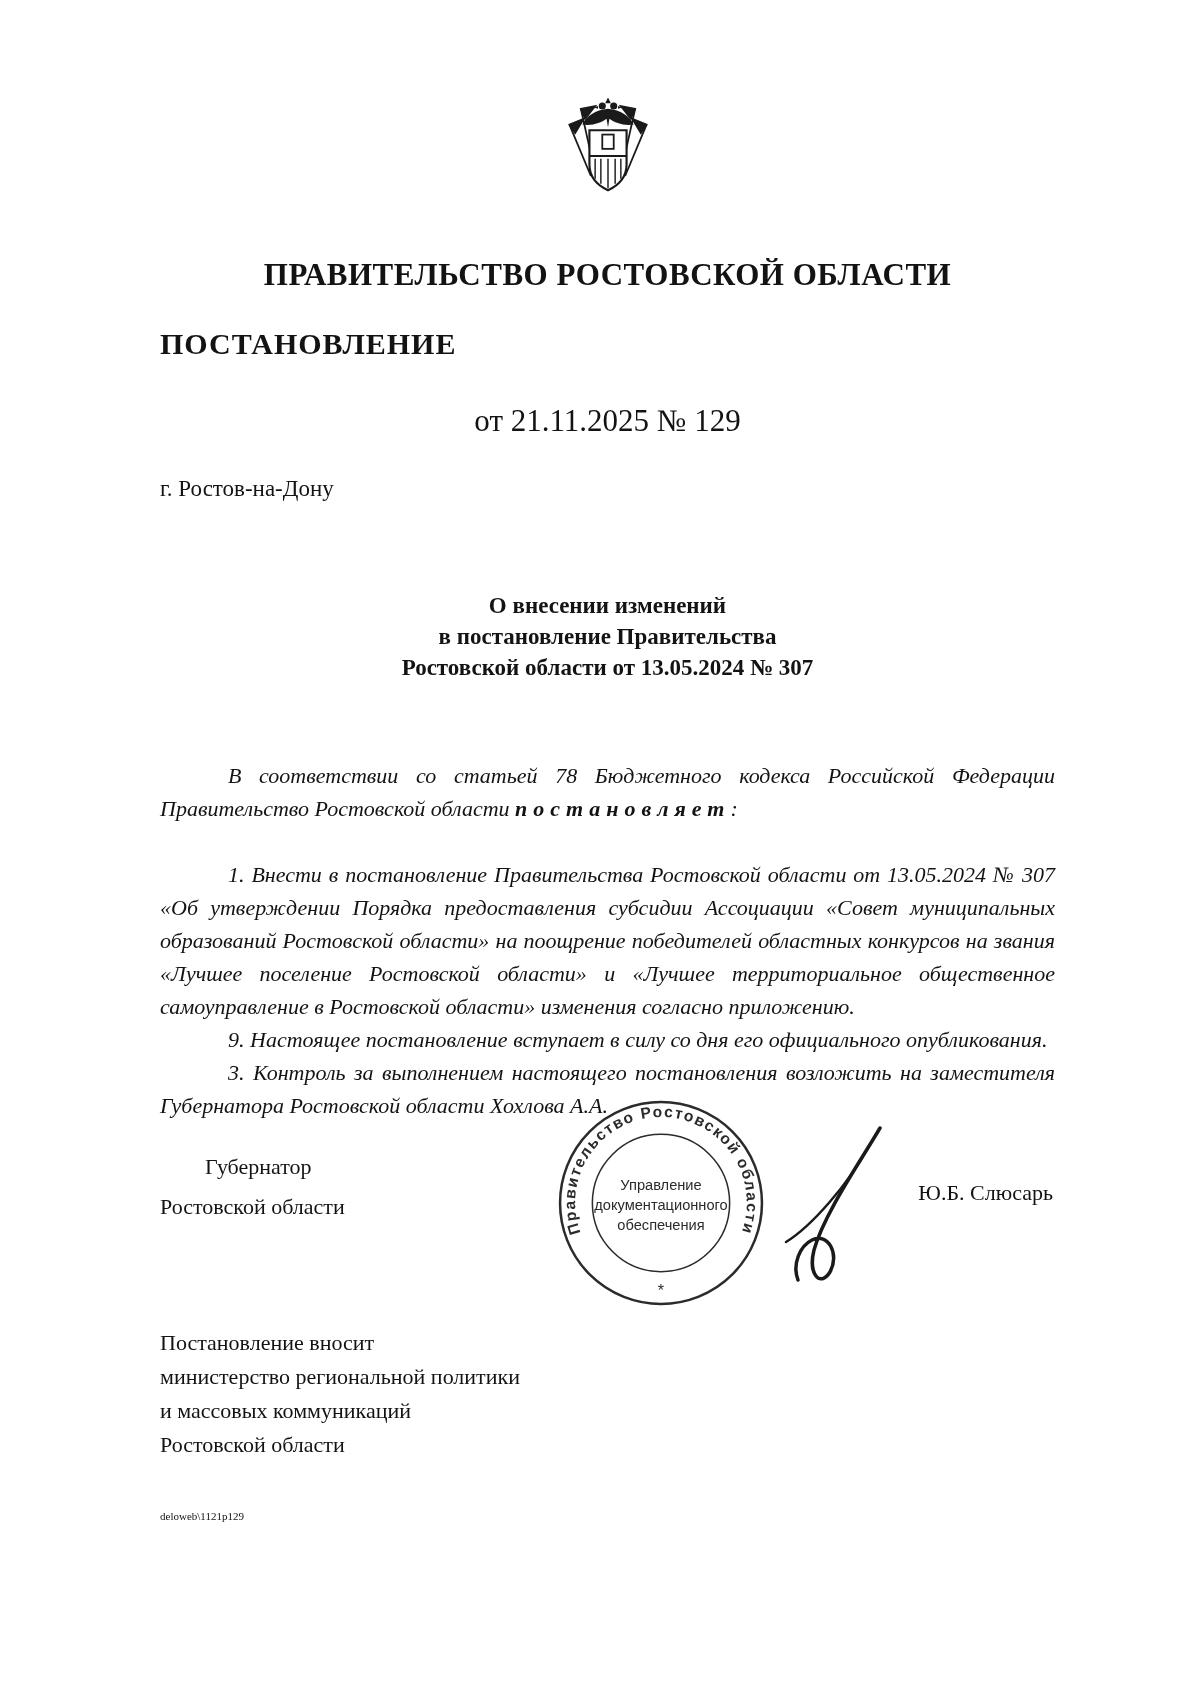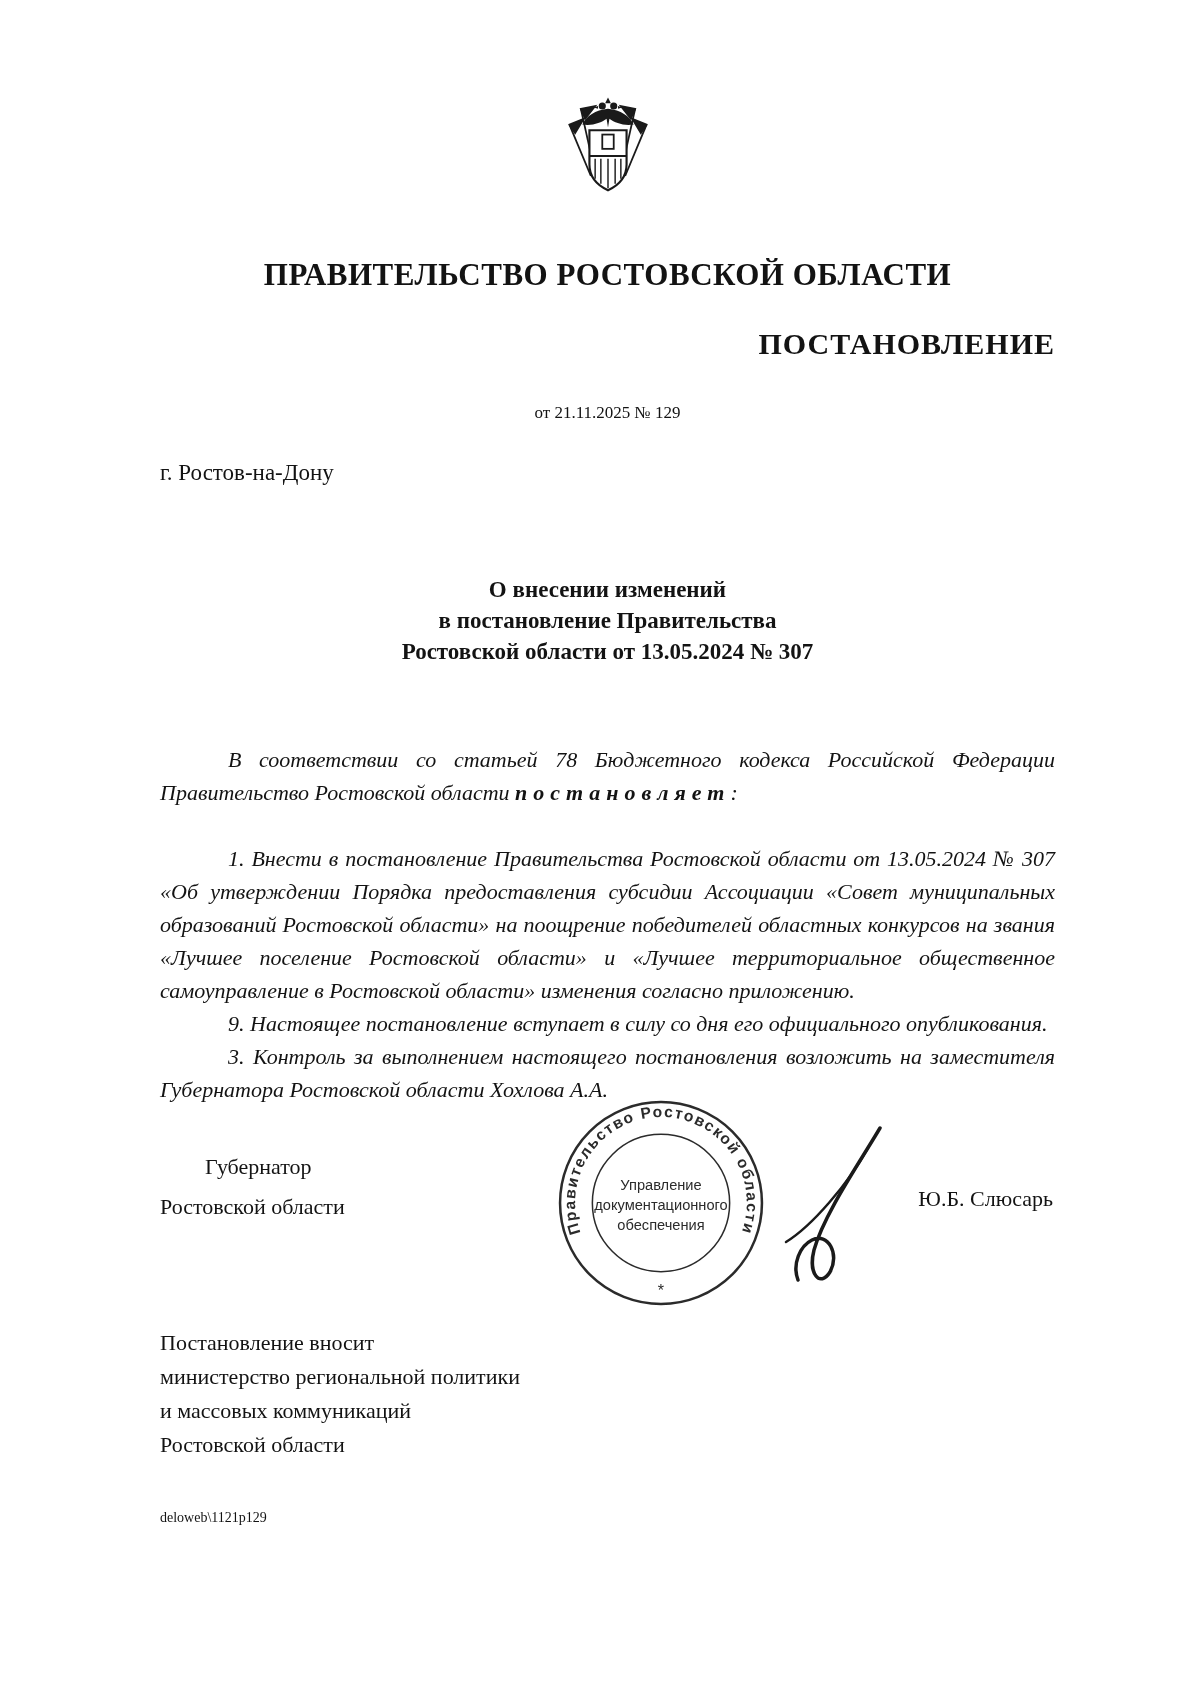--- a/index.html
+++ b/index.html
@@ -25,29 +25,29 @@
   }
   .org-name {
     margin-top: 40px;
     text-align: center;
     font-weight: bold;
     font-size: 31px;
     letter-spacing: 0.5px;
   }
   .doc-type {
     margin-top: 34px;
-    text-align: right;
+    text-align: left;
     font-weight: bold;
     font-size: 30px;
     letter-spacing: 1px;
   }
   .date-line {
     margin-top: 42px;
     text-align: center;
-    font-size: 17px;
+    font-size: 31px;
   }
   .city-line {
     margin-top: 37px;
     font-size: 23px;
   }
   .doc-title {
     margin-top: 88px;
     text-align: center;
     font-weight: bold;
     font-size: 23px;
@@ -83,21 +83,21 @@
     position: absolute;
     left: 0;
     font-size: 22px;
     white-space: nowrap;
   }
   .signoff .line1 { top: 22px; padding-left: 45px; }
   .signoff .line2 { top: 62px; }
   .signoff .signer-name {
     position: absolute;
     right: 2px;
-    top: 54px;
+    top: 48px;
     font-size: 22px;
     white-space: nowrap;
   }
   .stamp-svg {
     position: absolute;
     left: 395px;
     top: -35px;
   }
   .stamp-svg text, .stamp-svg textPath {
     font-family: "Liberation Sans", sans-serif;
@@ -112,21 +112,21 @@
     position: absolute;
     left: 160px;
     top: 1322px;
     font-size: 22px;
     line-height: 34px;
   }
   .file-ref {
     position: absolute;
     left: 160px;
     top: 1506px;
-    font-size: 14px;
+    font-size: 11px;
   }
 </style>
 </head>
 <body>
 
 <div class="page">
 
   <div class="emblem-wrap">
     <svg width="100" height="124" viewBox="0 0 140 170" aria-hidden="true">
 

